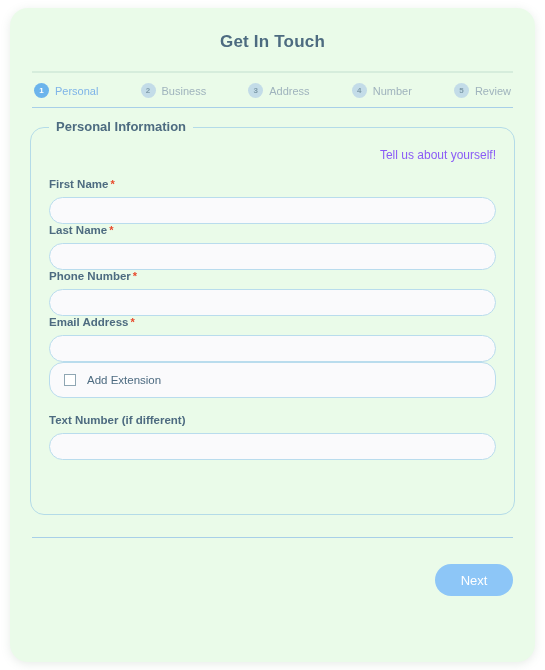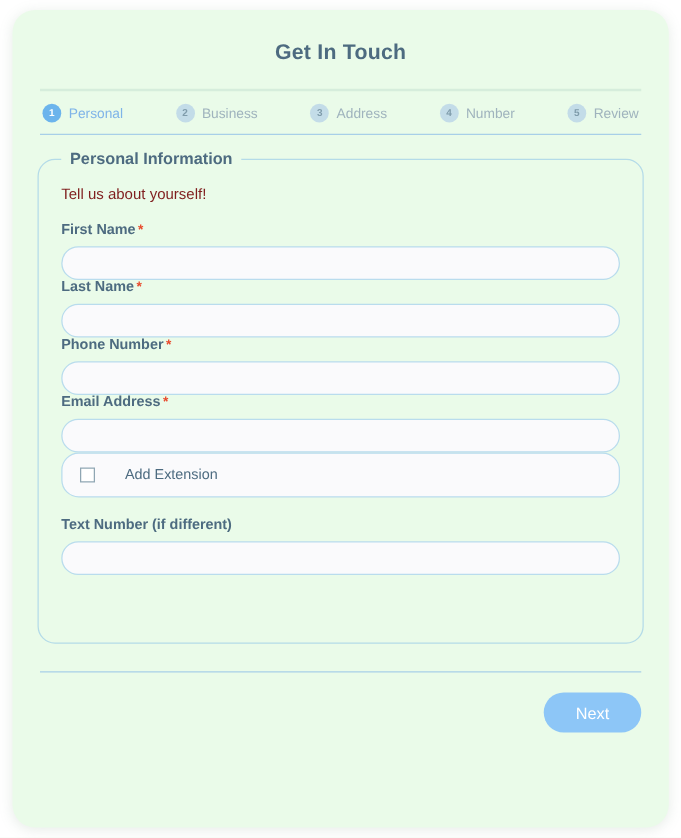--- a/index.html
+++ b/index.html
@@ -94,23 +94,23 @@
     position: absolute;
     top: -9px;
     left: 18px;
     background: #eafbe9;
     padding: 0 7px;
     font-size: 13px;
     font-weight: bold;
     color: #4d6b80;
   }
   .panel-subtitle {
-    text-align: left;
+    text-align: right;
     font-size: 12px;
-    color: #7f1d1d;
+    color: #8b5cf6;
     margin: 6px 0 16px 0;
   }
 
   
   .field { margin-bottom: 0; }
   .field:last-child { margin-bottom: 16px; }
   .field-label {
     display: block;
     font-size: 11.5px;
     font-weight: bold;
@@ -139,39 +139,39 @@
 
   
   .ext-box {
     background: #fafafc;
     border: 1px solid #b9dced;
     border-radius: 14px;
     padding: 11px 14px;
     margin-bottom: 16px;
     display: flex;
     align-items: center;
-    gap: 24px;
+    gap: 11px;
   }
   .checkbox {
     width: 10px;
     height: 10px;
     border: 1px solid #8fa6b3;
     background: #ffffff;
     flex: 0 0 auto;
   }
   .ext-label {
     font-size: 11.5px;
     color: #4d6b80;
   }
 
   
   .footer {
     margin: 22px 22px 0 22px;
     border-top: 1px solid #a8cfe8;
-    padding-top: 16px;
+    padding-top: 26px;
     display: flex;
     justify-content: flex-end;
   }
   .next-btn {
     background: #8dc6f7;
     color: #ffffff;
     border: none;
     border-radius: 16px;
     width: 78px;
     height: 32px;

